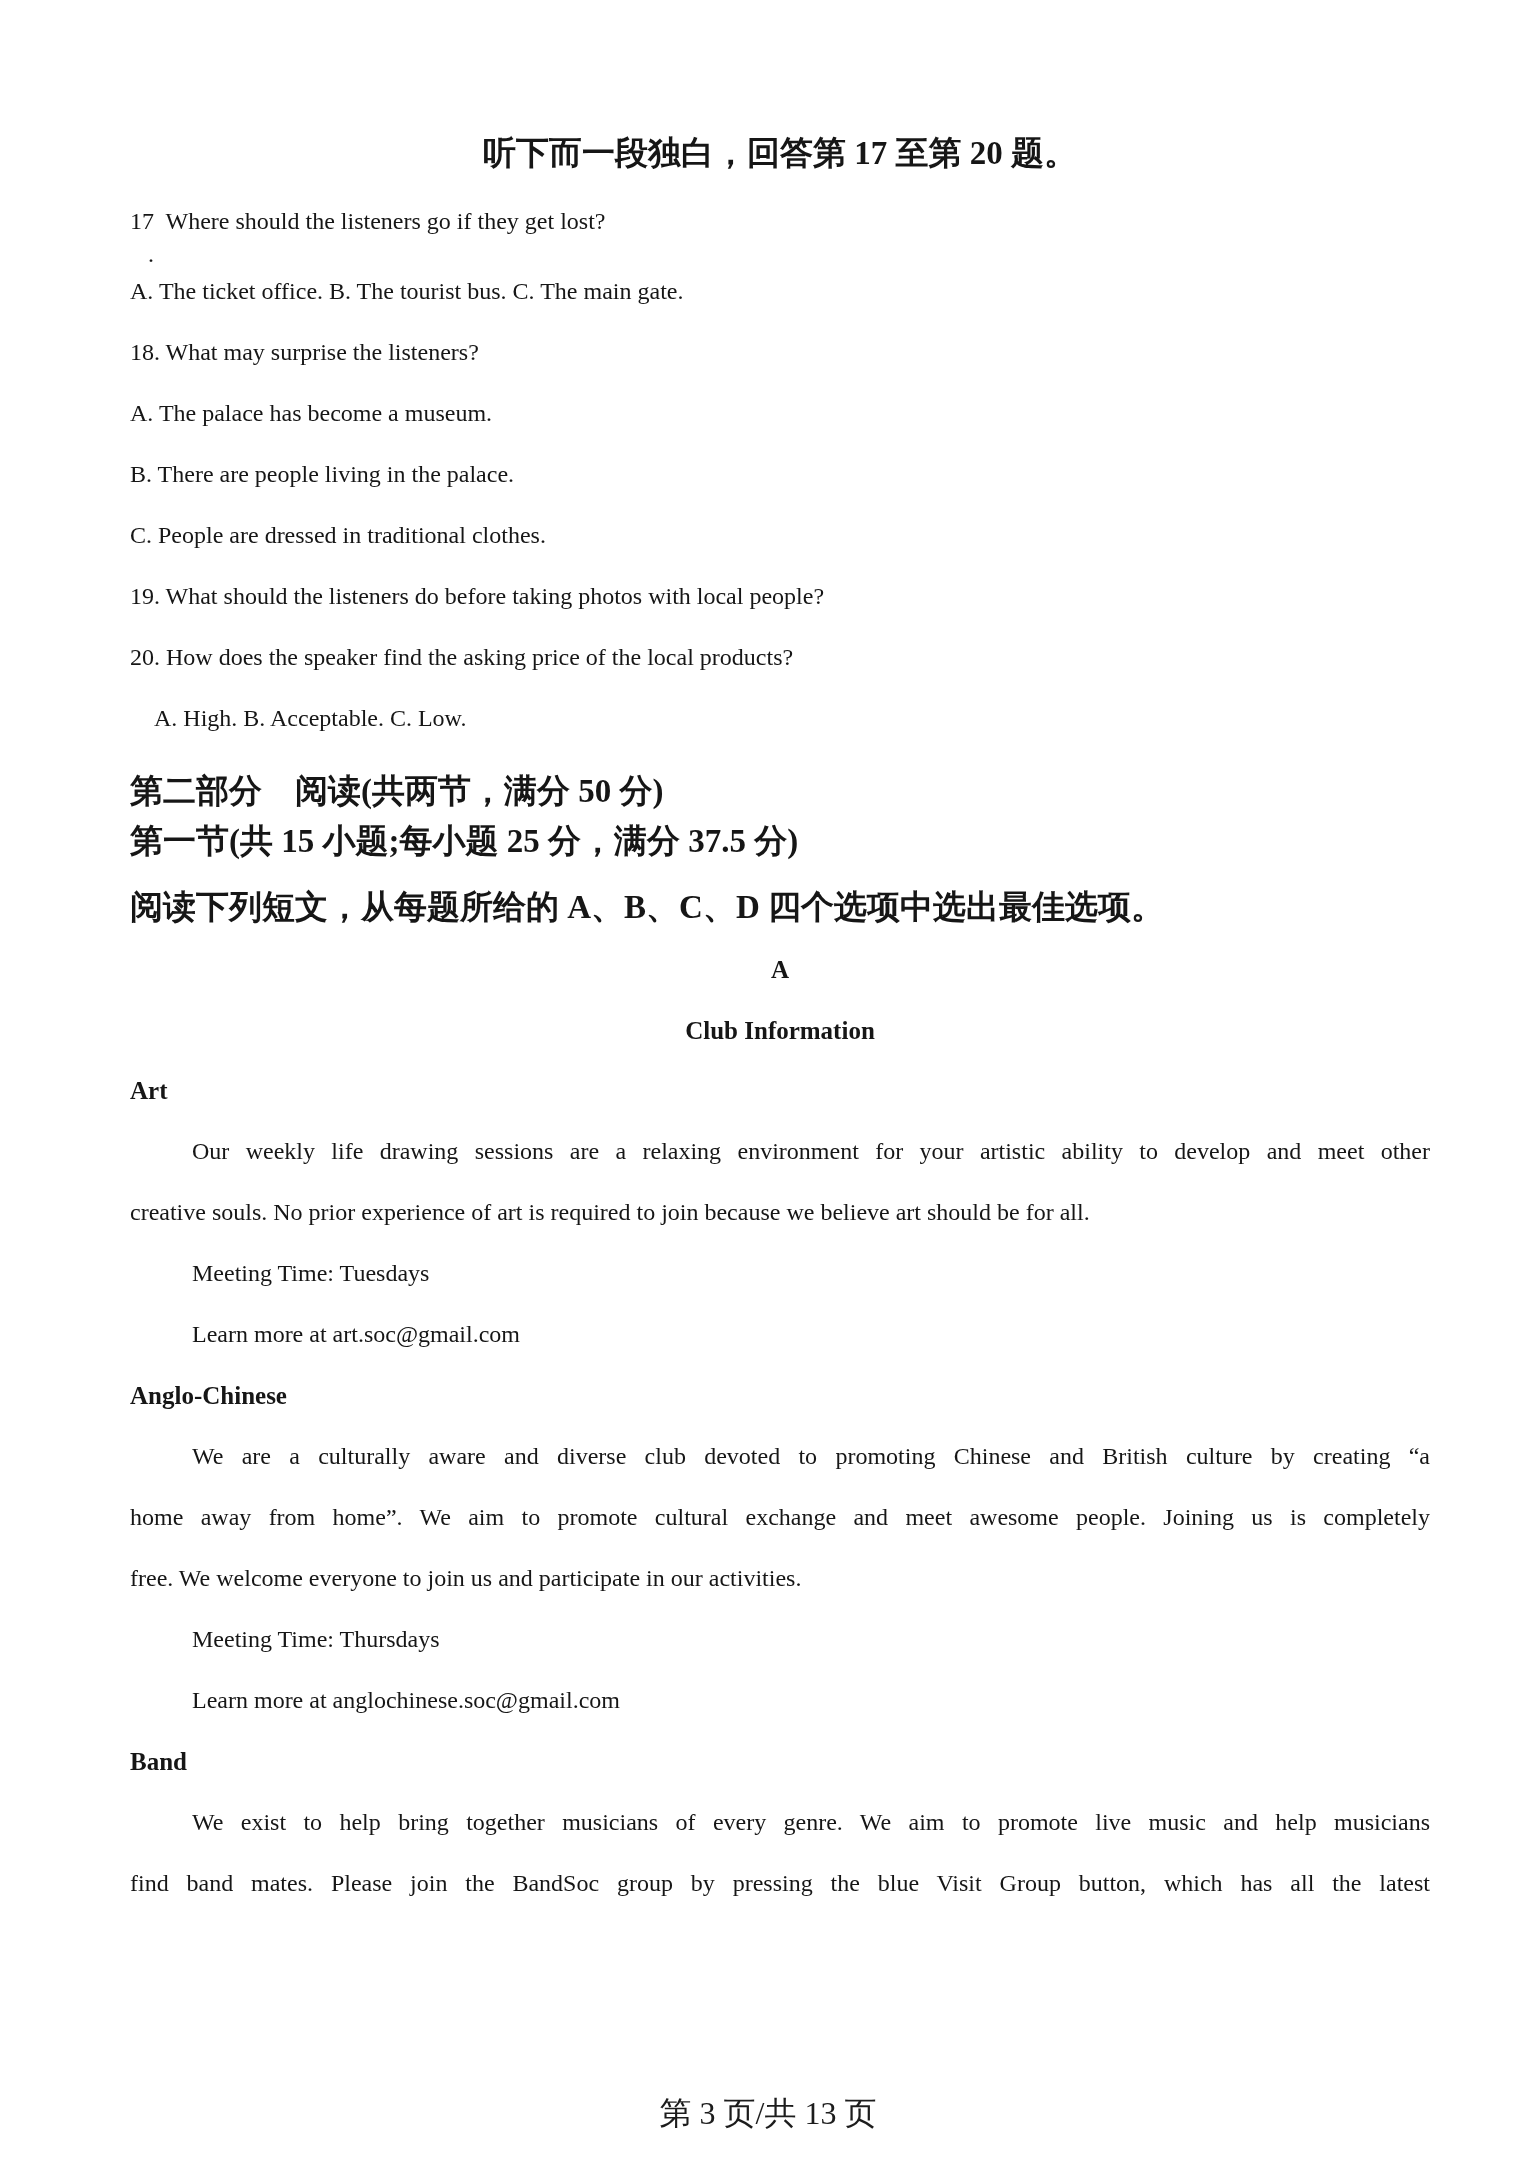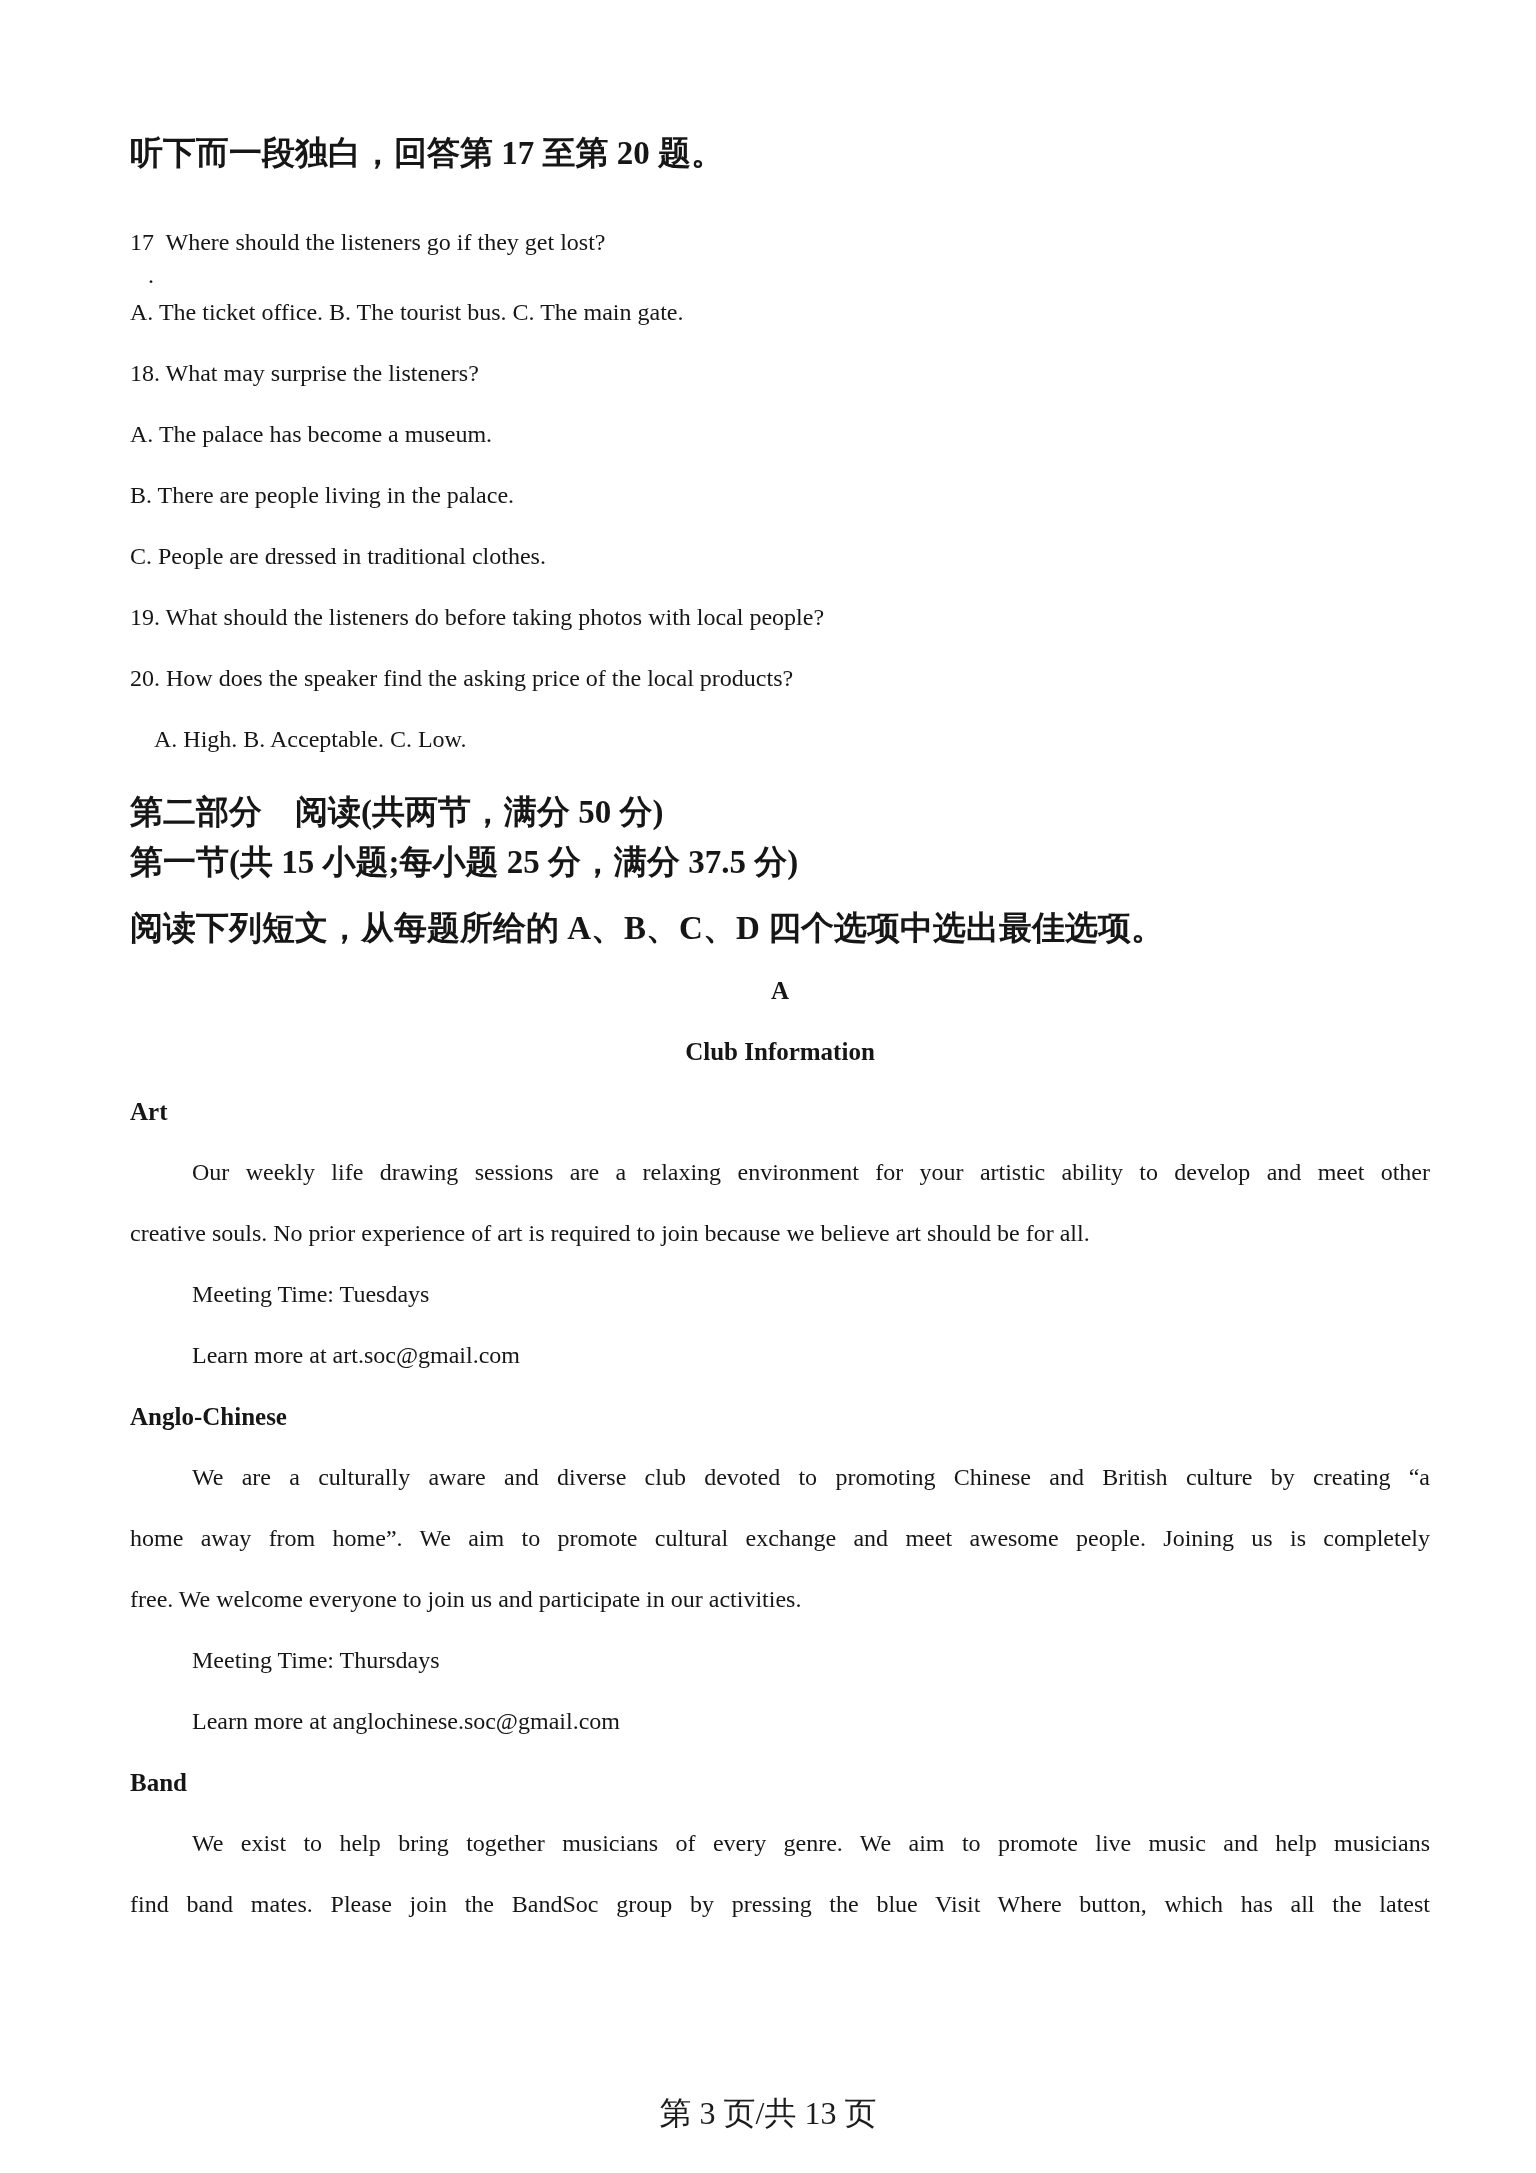--- a/index.html
+++ b/index.html
@@ -19,21 +19,21 @@
     left: 130px;
     top: 131px;
     width: 1300px;
   }
   .cjk-heading {
     font-weight: bold;
     font-size: 33px;
     line-height: 44px;
     white-space: pre-wrap;
   }
-  .h-intro   { margin-bottom: 52px; }
+  .h-intro   { margin-bottom: 31px; text-align: center; }
   .h-part    { margin-top: 5px; margin-bottom: 6px; }
   .h-section { margin-bottom: 22px; }
   .h-instr   { margin-bottom: 24px; }
   .qline {
     font-size: 24px;
     line-height: 30px;
     margin-bottom: 31px;
     white-space: pre-wrap;
   }
   .q17 { margin-bottom: 8px; }
@@ -117,18 +117,18 @@
 
     <div class="club-name">Anglo-Chinese</div>
     <div class="pline just indent">We are a culturally aware and diverse club devoted to promoting Chinese and British culture by creating “a</div>
     <div class="pline just">home away from home”. We aim to promote cultural exchange and meet awesome people. Joining us is completely</div>
     <div class="pline">free. We welcome everyone to join us and participate in our activities.</div>
     <div class="pline indent">Meeting Time: Thursdays</div>
     <div class="pline indent"><span>Learn more at </span><span class="email">anglochinese.soc@gmail.com</span></div>
 
     <div class="club-name">Band</div>
     <div class="pline just indent">We exist to help bring together musicians of every genre. We aim to promote live music and help musicians</div>
-    <div class="pline just">find band mates. Please join the BandSoc group by pressing the blue Visit Where button, which has all the latest</div>
+    <div class="pline just">find band mates. Please join the BandSoc group by pressing the blue Visit Group button, which has all the latest</div>
 
   </div>
 
   <div class="footer">第 3 页/共 13 页</div>
 </div>
 
 </body></html>

